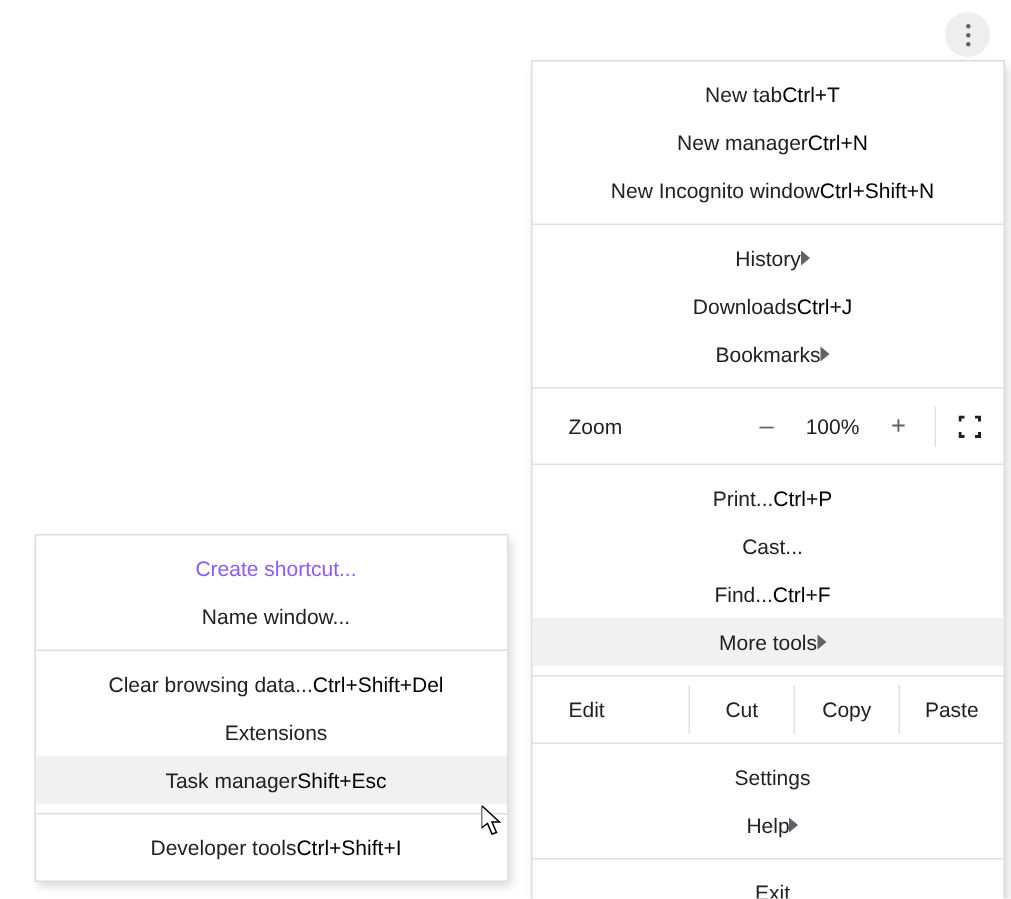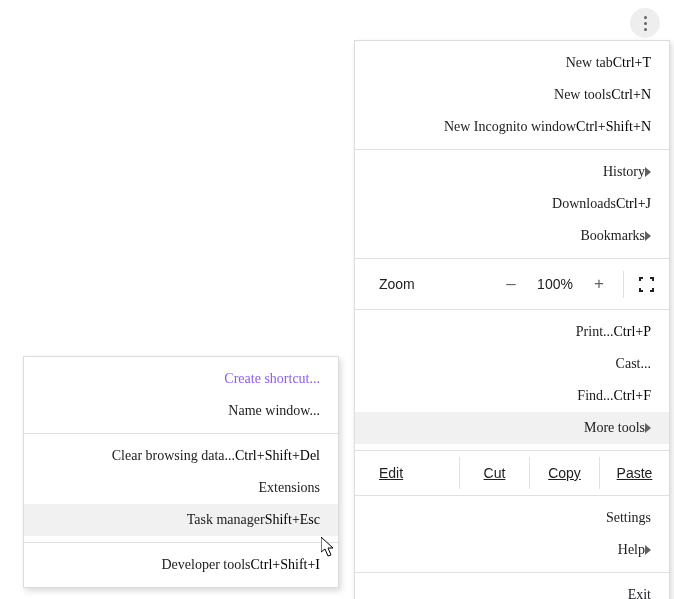--- a/index.html
+++ b/index.html
@@ -44,25 +44,24 @@
     width: 316px;
   }
   .sub-menu {
     top: 356px;
     left: 23px;
     width: 316px;
   }
   .item {
     display: flex;
     align-items: center;
-    justify-content: flex-end;
+    justify-content: center;
     padding: 7px 18px 7px 24px;
     line-height: 18px;
     white-space: nowrap;
-    font-family: Liberation Serif, serif;
   }
   .item.highlight { background:#f1f1f1; }
   .item.disabled { color:#8b5cf6; }
   .item .shortcut { color:#000000; }
   .item .arrow {
     width:0; height:0;
     border-top:5px solid transparent;
     border-bottom:5px solid transparent;
     border-left:6px solid #5f6368;
   }
@@ -89,21 +88,20 @@
     width:46px; text-align:center; padding:6px 0;
     border-left:1px solid #e0e0e0;
     margin-left:6px;
     display:flex; align-items:center; justify-content:center;
   }
 
   .edit-row {
     display:flex;
     align-items:stretch;
     padding:0 0 0 24px;
-    text-decoration:underline;
   }
   .edit-label { flex:1; display:flex; align-items:center; }
   .edit-btns { display:flex;align-items:flex-end; }
   .ebtn {
     width:70px;
     text-align:center;
     padding:8px 0;
     border-left:1px solid #e0e0e0;
   }
 
@@ -124,21 +122,21 @@
   </div>
 </div>
 
 <div class="menu main-menu">
 
   <div class="item">
     <span>New tab</span>
     <span class="shortcut">Ctrl+T</span>
   </div>
   <div class="item">
-    <span>New tools</span>
+    <span>New manager</span>
     <span class="shortcut">Ctrl+N</span>
   </div>
   <div class="item">
     <span>New Incognito window</span>
     <span class="shortcut">Ctrl+Shift+N</span>
   </div>
 
   <div class="sep"></div>
 
   <div class="item">

